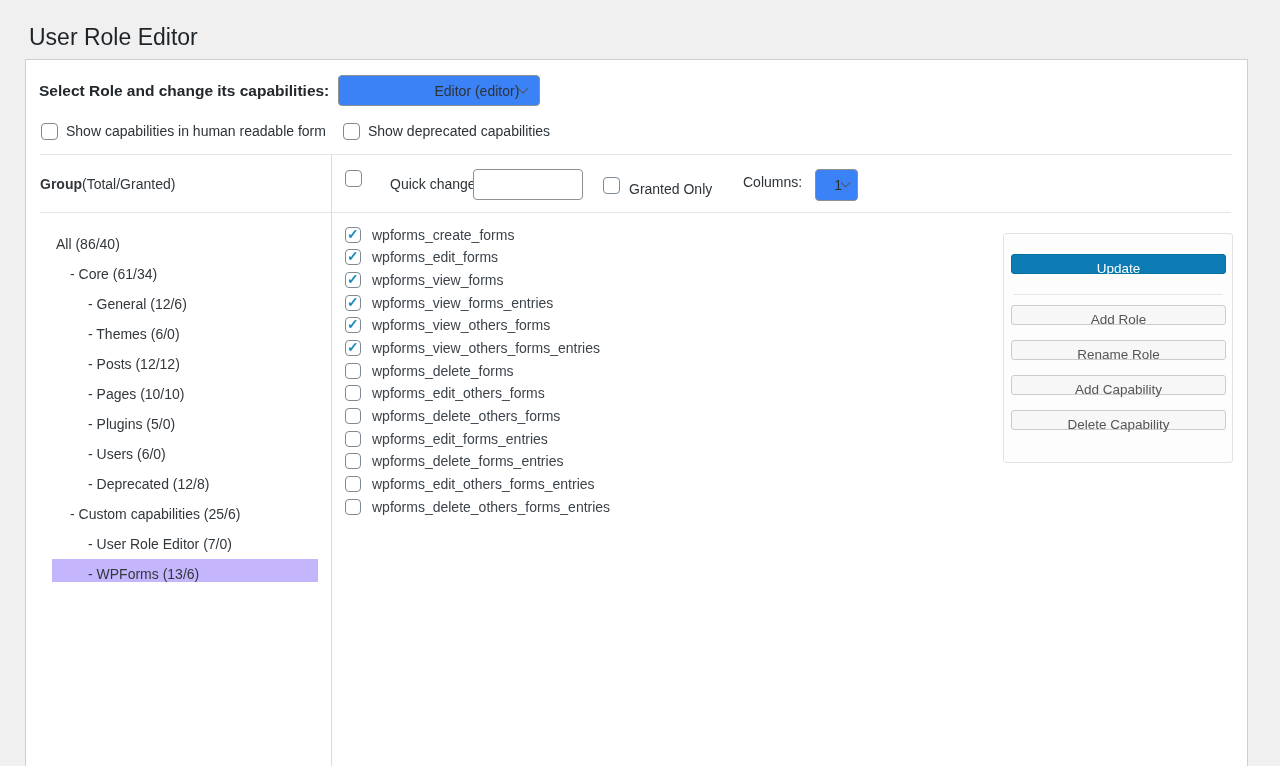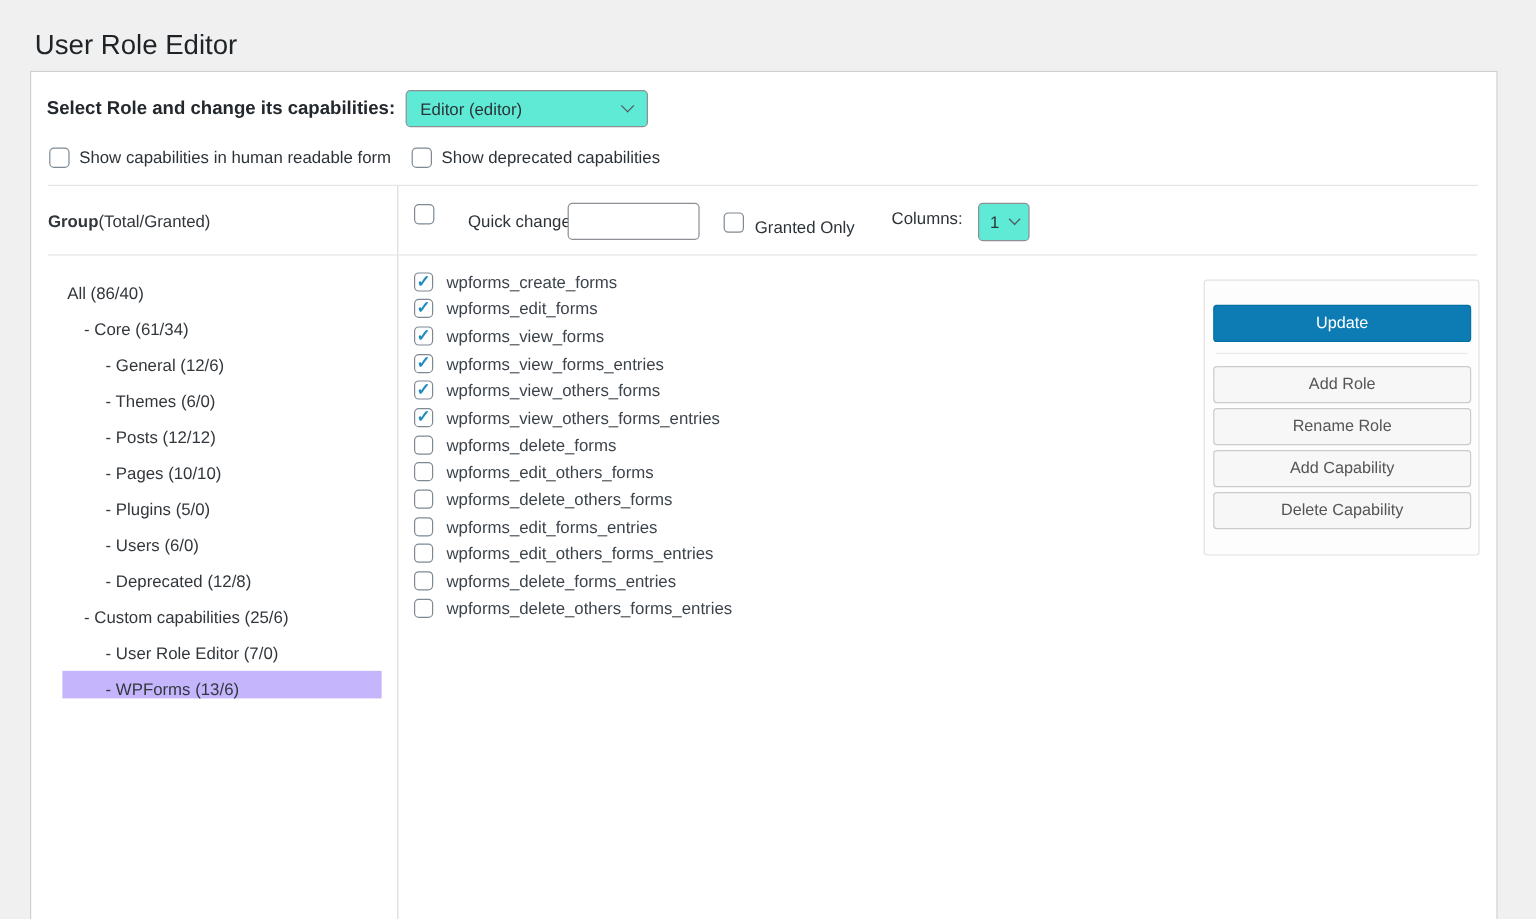--- a/index.html
+++ b/index.html
@@ -18,22 +18,22 @@
     position:absolute; left:25px; top:59px; width:1223px; height:760px;
     background:#ffffff; border:1px solid #ccd0d4;
   }
   
   .role-row {
     position:absolute; top:15px; left:13px;
     display:flex; align-items:center; gap:9px; height:31px;
   }
   .role-label { font-size:15.5px; font-weight:bold; color:#23282d; }
   .select {
-    display:flex; align-items:center; justify-content:space-between;
-    background:#5eead4; border:1px solid #8c8f94; border-radius:4px;
+    display:flex; align-items:center; justify-content:flex-end;
+    background:#3b82f6; border:1px solid #8c8f94; border-radius:4px;
     font-size:14px; color:#2c3338; cursor:pointer;
   }
   .role-select { width:202px; height:31px; padding:0 12px 0 11px; }
   .chevron {
     width:8px; height:8px;
     border-right:1.6px solid #50575e; border-bottom:1.6px solid #50575e;
     transform:rotate(45deg) translate(-2px,-2px);
   }
   .opts-row {
     position:absolute; top:62px; left:15px;
@@ -108,21 +108,21 @@
   .cap-row { display:flex; align-items:center; height:17px; margin-bottom:5.7px; }
   .cap-row .cb { width:16px; height:16px; flex-basis:16px; }
   .cap-row .cb.checked::after { font-size:14px; top:-2px; left:1px; }
   .cap-label { margin-left:11px; font-size:14px; color:#3c434a; white-space:nowrap; }
   
   .actions-panel {
     position:absolute; top:78px; right:14px; width:230px; height:230px;
     background:#fdfdfd; border:1px solid #e2e2e2; border-radius:3px;
   }
   .btn {
-    position:absolute; left:7px; width:215px; height:31px;
+    position:absolute; left:7px; width:215px; height:20px;
     border-radius:3px; font-family:"Liberation Sans", sans-serif;
     font-size:13.5px; cursor:pointer; text-align:center; line-height:27px;
   }
   .btn-primary {
     top:20px; background:#0d7cb5; border:1px solid #0071a1; color:#ffffff;
   }
   .panel-divider {
     position:absolute; top:60px; left:9px; right:9px;
     border-top:1px solid #e8e8e8;
   }
@@ -255,25 +255,25 @@
         <div class="cap-row">
             <span class="cb"></span>
             <span class="cap-label">wpforms_delete_others_forms</span>
           </div>
         <div class="cap-row">
             <span class="cb"></span>
             <span class="cap-label">wpforms_edit_forms_entries</span>
           </div>
         <div class="cap-row">
             <span class="cb"></span>
+            <span class="cap-label">wpforms_delete_forms_entries</span>
+          </div>
+        <div class="cap-row">
+            <span class="cb"></span>
             <span class="cap-label">wpforms_edit_others_forms_entries</span>
-          </div>
-        <div class="cap-row">
-            <span class="cb"></span>
-            <span class="cap-label">wpforms_delete_forms_entries</span>
           </div>
         <div class="cap-row">
             <span class="cb"></span>
             <span class="cap-label">wpforms_delete_others_forms_entries</span>
           </div>
       </div>
 
       <div class="actions-panel">
         <div class="btn btn-primary">Update</div>
         <div class="panel-divider"></div>

